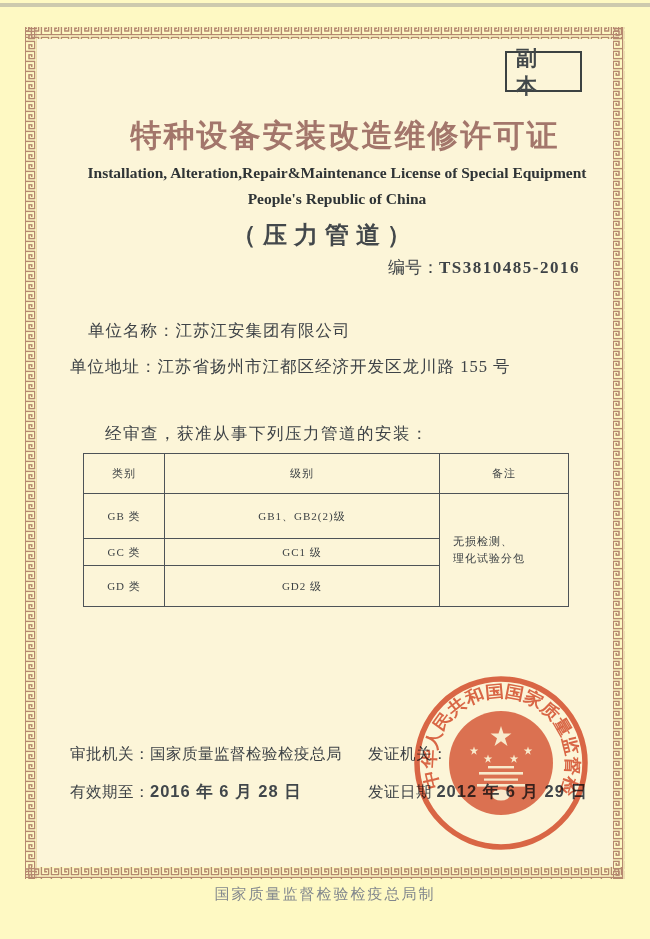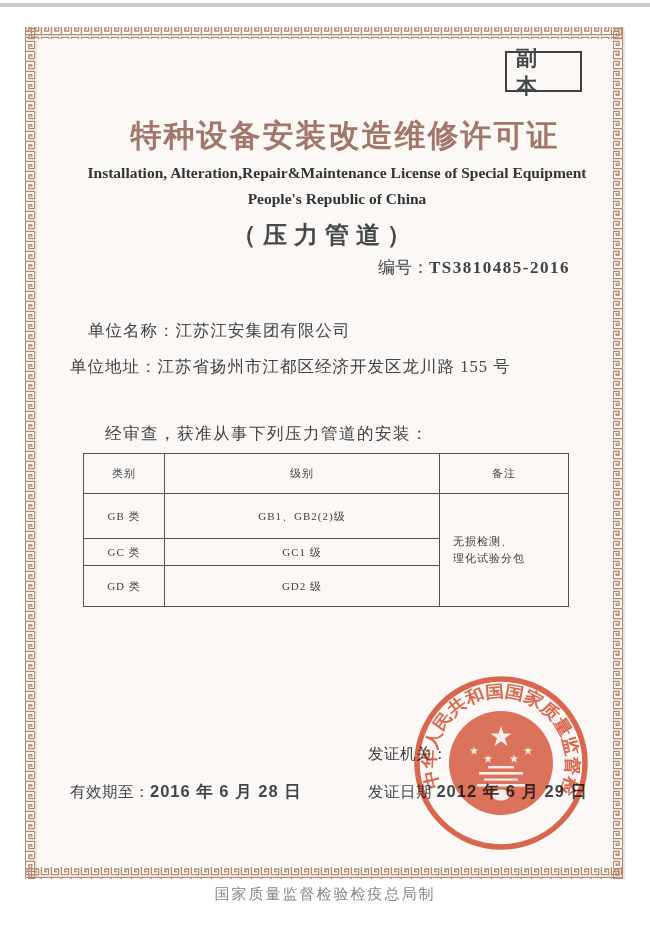--- a/index.html
+++ b/index.html
@@ -1,18 +1,18 @@
 <!DOCTYPE html>
 <html><head>
 <meta charset="utf-8">
 <style>
   html,body { margin:0; padding:0; background:#e8e8e6; }
   .page {
     position:relative; width:650px; height:939px; margin:0 auto;
-    background:#ffffff; overflow:hidden;
+    background:#fef9c3; overflow:hidden;
     font-family:"Liberation Serif", serif; color:#3e4347;
   }
   .scan-edge-top { position:absolute; left:0; top:3px; width:100%; height:4px;
     background:#9c9c9a; opacity:.5; }
   .frame { position:absolute; left:0; top:0; }
   .inner-bg { position:absolute; left:37px; top:39px; width:576px; height:828px;
     background:#f9f1ee; opacity:.5; }
   .abs { position:absolute; white-space:nowrap; }
   .copy-box { position:absolute; left:505px; top:51px; width:73px; height:37px;
     border:2.5px solid #3c4242; display:flex; align-items:center; justify-content:center; }
@@ -22,21 +22,21 @@
     font-weight:bold; letter-spacing:6px; color:#a3766b;
     font-family:"Liberation Sans",sans-serif; }
   .title-cn2 { top:115px; left:0; width:100%; text-align:center; font-size:31px;
     font-weight:bold; letter-spacing:2px; color:#a3766b;
     font-family:"Liberation Sans",sans-serif;padding-left:20px; }
   .title-en { left:12px; width:100%; text-align:center; font-size:15.5px; font-weight:bold;
     color:#2f3436; font-family:"Liberation Serif",serif; }
   .t-en1 { top:164px; } .t-en2 { top:190px; }
   .subtitle { top:219px; left:0; width:100%; text-align:center; font-size:24px;
     font-weight:bold; letter-spacing:7px; color:#43484b; }
-  .num-line { top:256px; right:80px; font-size:17px; }
+  .num-line { top:256px; right:70px; font-size:17px; }
   .num-line .val { font-weight:bold; letter-spacing:1.5px; }
   .field-line { font-size:16.5px; letter-spacing:1px; }
   .f-name { top:320px; left:88px; } .f-addr { top:356px; left:70px; }
   .statement { top:423px; left:105px; font-size:16.5px; letter-spacing:1.5px; }
   table.scope { position:absolute; left:83px; top:453px; width:482px;
     border-collapse:collapse; table-layout:fixed; }
   table.scope td { border:1.6px solid #4e5357; text-align:center; font-size:11px;
     color:#3c4144; letter-spacing:1px; padding:0; }
   table.scope td.remark { text-align:left; padding-left:13px; line-height:1.55;
     white-space:nowrap; }
@@ -120,20 +120,23 @@
       <td>GC 类</td>
       <td>GC1 级</td>
     </tr>
     <tr style="height:41px;">
       <td>GD 类</td>
       <td>GD2 级</td>
     </tr>
   </tbody>
     </table>
 
+  <div class="abs botfield bf-approval">
+    <span>审批机关：</span><span>国家质量监督检验检疫总局</span>
+  </div>
   <div class="abs botfield bf-issueorg">
     <span>发证机关：</span>
   </div>
   <div class="abs botfield bf-valid">
     <span>有效期至：</span><span class="datev">2016 年 6 月 28 日</span>
   </div>
   <div class="abs botfield bf-issuedate">
     <span>发证日期</span>
     <span class="datev">2012 年 6 月 29 日</span>
   </div>

